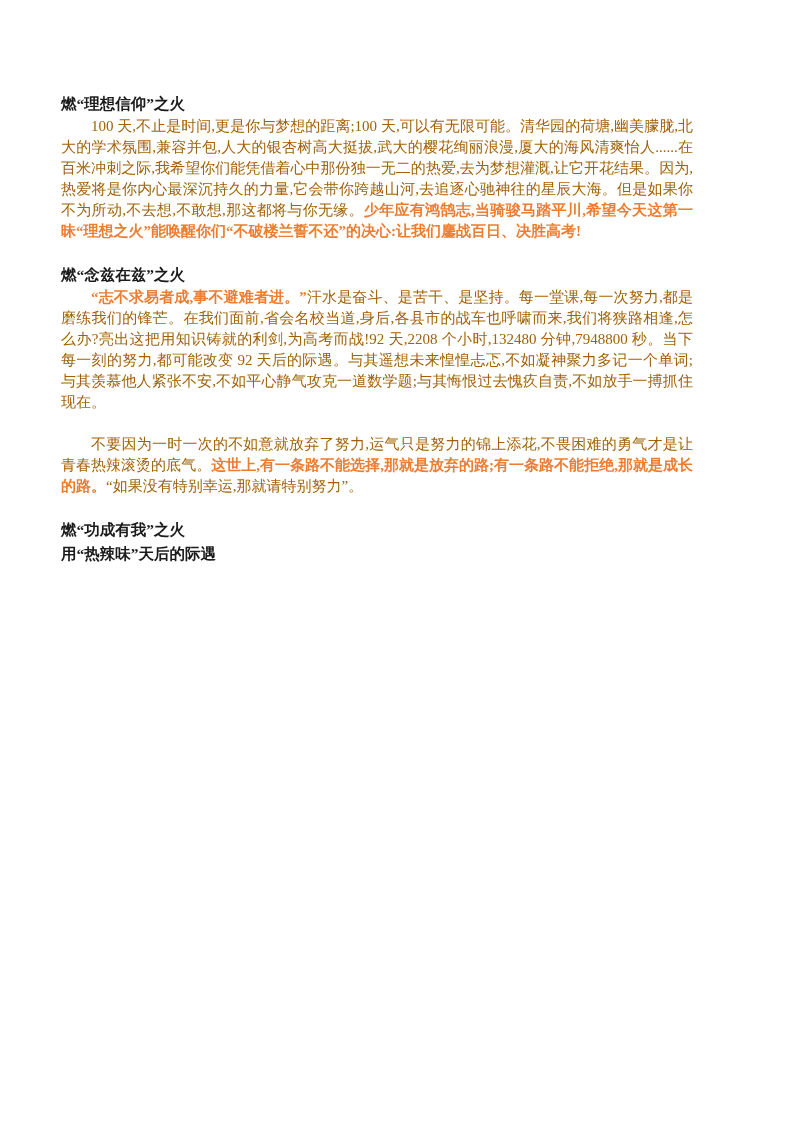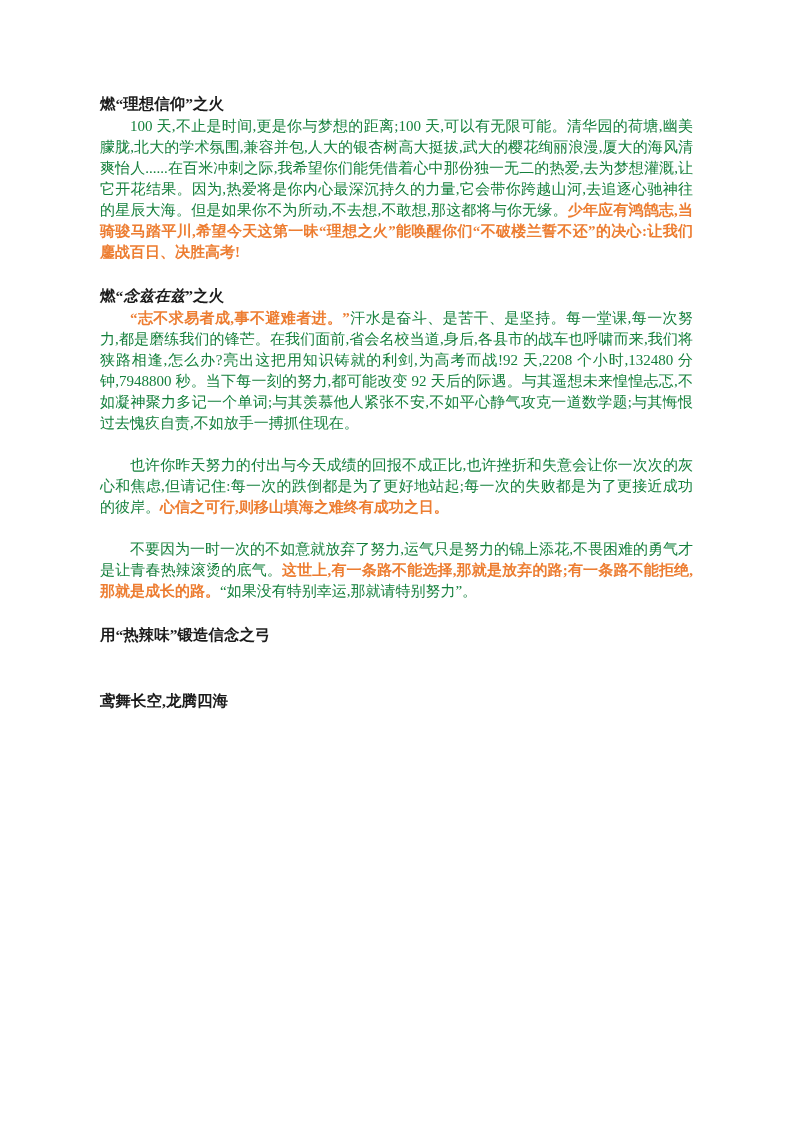--- a/index.html
+++ b/index.html
@@ -6,21 +6,21 @@
   html, body {
     margin: 0;
     padding: 0;
     background: #ffffff;
   }
   .page {
     position: relative;
     width: 793px;
     height: 1122px;
     background: #ffffff;
-    padding: 92px 100px 40px 100px;
+    padding: 92px 100px 40px 61px;
     overflow: hidden;
     font-family: "Liberation Serif", "DejaVu Serif", serif;
     color: #1b1b1b;
   }
   .doc-heading {
     margin: 0;
     font-size: 15.5px;
     font-weight: bold;
     line-height: 24px;
     text-align: left;
@@ -28,44 +28,43 @@
   .doc-para {
     margin: 0;
     font-size: 15px;
     line-height: 21px;
     text-indent: 2em;
     text-align: justify;
   }
   .doc-para + .doc-para { margin-top: 21px; }
   .doc-section + .doc-section { margin-top: 21px; }
   .closing-heading { margin-top: 42px; }
-  .run-normal { color: #15803d; margin-top: 20px; }
+  .run-normal { color: #a16207; margin-top: 20px; }
   .run-bold { font-weight: bold; }
-  .run-bold-italic { font-weight: bold; font-style: italic; }
+  .run-bold-italic { font-weight: bold; }
   .run-em {
     color: var(--accent-orange, #ED7D31);
     font-weight: bold;
   }
 </style>
 </head>
 <body>
 
 <div class="page">
 
   <section class="doc-section">
     <h3 class="doc-heading"><span class="run-bold">燃“理想信仰”之火</span></h3>
     <p class="doc-para"><span class="run-normal">100 天,不止是时间,更是你与梦想的距离;100 天,可以有无限可能。清华园的荷塘,幽美朦胧,北大的学术氛围,兼容并包,人大的银杏树高大挺拔,武大的樱花绚丽浪漫,厦大的海风清爽怡人......在百米冲刺之际,我希望你们能凭借着心中那份独一无二的热爱,去为梦想灌溉,让它开花结果。因为,热爱将是你内心最深沉持久的力量,它会带你跨越山河,去追逐心驰神往的星辰大海。但是如果你不为所动,不去想,不敢想,那这都将与你无缘。</span><span class="run-em">少年应有鸿鹄志,当骑骏马踏平川,希望今天这第一昧“理想之火”能唤醒你们“不破楼兰誓不还”的决心:让我们鏖战百日、决胜高考!</span></p>
   </section>
 
   <section class="doc-section">
     <h3 class="doc-heading"><span class="run-bold">燃“</span><span class="run-bold-italic">念兹在兹</span><span class="run-bold">”之火</span></h3>
     <p class="doc-para"><span class="run-em">“志不求易者成,事不避难者进。”</span><span class="run-normal">汗水是奋斗、是苦干、是坚持。每一堂课,每一次努力,都是磨练我们的锋芒。在我们面前,省会名校当道,身后,各县市的战车也呼啸而来,我们将狭路相逢,怎么办?亮出这把用知识铸就的利剑,为高考而战!92 天,2208 个小时,132480 分钟,7948800 秒。当下每一刻的努力,都可能改变 92 天后的际遇。与其遥想未来惶惶忐忑,不如凝神聚力多记一个单词;与其羡慕他人紧张不安,不如平心静气攻克一道数学题;与其悔恨过去愧疚自责,不如放手一搏抓住现在。</span></p>
-    <p class="doc-para"><span class="run-normal">也许你昨天努力的付出与今天成绩的回报不成正比,也许挫折和失意会让你一次次的灰心和焦虑,但请记住:每一次的跌倒都是为了更好地站起;每一次的失败都是为了更接近成功的彼岸。</span><span class="run-em">心信之可行,则移山填海之难终有成功之日。</span></p>
     <p class="doc-para"><span class="run-normal">不要因为一时一次的不如意就放弃了努力,运气只是努力的锦上添花,不畏困难的勇气才是让青春热辣滚烫的底气。</span><span class="run-em">这世上,有一条路不能选择,那就是放弃的路;有一条路不能拒绝,那就是成长的路。</span><span class="run-normal">“如果没有特别幸运,那就请特别努力”。</span></p>
   </section>
 
   <section class="doc-section">
-    <h3 class="doc-heading"><span class="run-bold">用“热辣味”锻造信念之弓</span></h3>
+    <h3 class="doc-heading"><span class="run-bold">燃“功成有我”之火</span></h3>
+    <h3 class="doc-heading"><span class="run-bold">用“热辣味”天后的际遇</span></h3>
   </section>
 
-  <h3 class="doc-heading closing-heading"><span class="run-bold">鸢舞长空,龙腾四海</span></h3>
 
 </div>
 
 </body></html>

